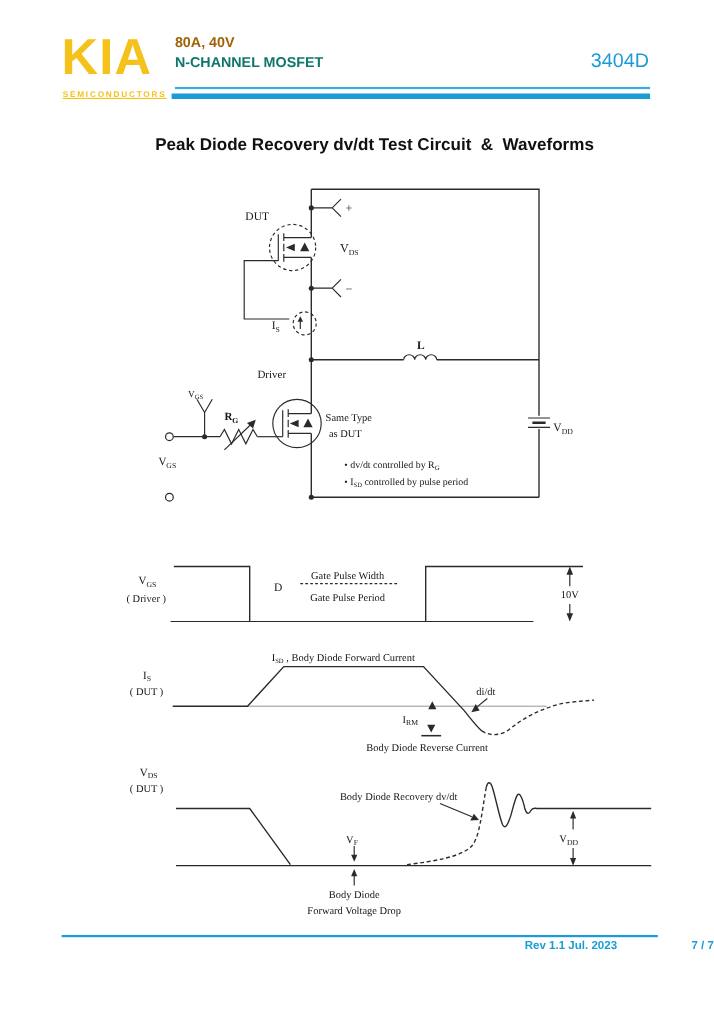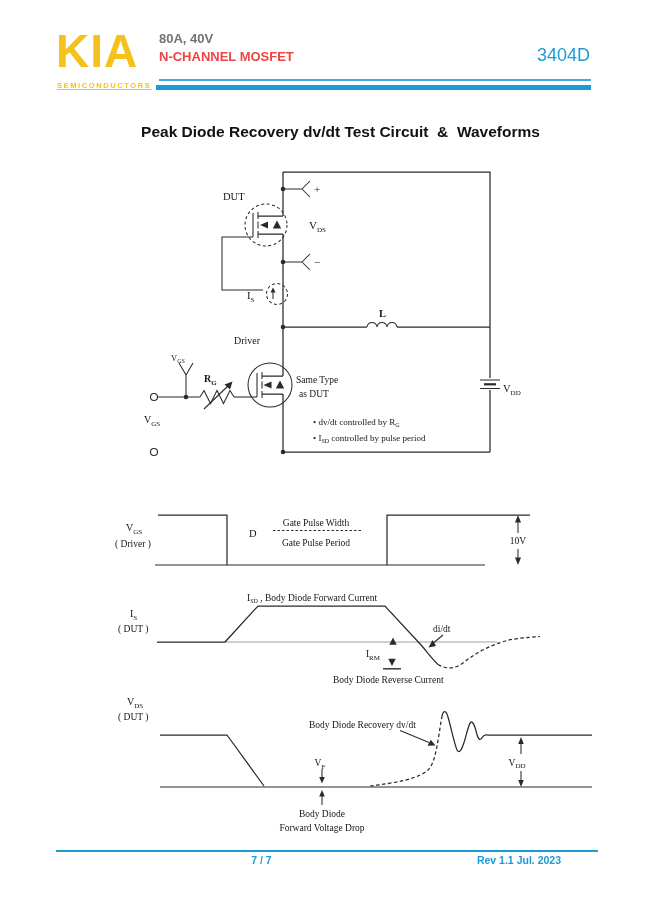--- a/index.html
+++ b/index.html
@@ -5,43 +5,43 @@
   html,body{margin:0;padding:0;}
   body{
     width:649px;height:917px;position:relative;background:#ffffff;
     font-family:"Liberation Sans",sans-serif;color:#1a1a1a;overflow:hidden;
   }
   
   .logo{position:absolute;left:56px;top:28px;font-size:46px;font-weight:700;
         color:#f5c21b;letter-spacing:1px;line-height:1;text-align:right;}
   .logo-sub{position:absolute;left:57px;top:81px;font-size:7.5px;font-weight:700;
         color:#f5c21b;letter-spacing:1.6px;text-decoration:underline;}
-  .spec1{position:absolute;left:159px;top:31px;font-size:13px;font-weight:700;color:#737373;}
-  .spec2{position:absolute;left:159px;top:49px;font-size:13px;font-weight:700;color:#ef4444;}
+  .spec1{position:absolute;left:159px;top:31px;font-size:13px;font-weight:700;color:#a16207;}
+  .spec2{position:absolute;left:159px;top:49px;font-size:13px;font-weight:700;color:#0f766e;}
   .part{position:absolute;right:59px;top:45px;font-size:18px;font-weight:400;color:#1b9cd7;}
   .rule-thin{position:absolute;left:159px;top:79px;width:432px;height:1.6px;background:#1b9cd7;opacity:.85;}
   .rule-thick{position:absolute;left:156px;top:84.5px;width:435px;height:5.5px;background:#1b9cd7;}
   
   .title{position:absolute;left:0;top:123px;width:649px;text-align:center;
          font-size:15.5px;font-weight:700;color:#111;margin-left:16px;}
   
   svg.fig{position:absolute;left:0;top:0;}
   svg text{font-family:"Liberation Serif","DejaVu Serif",serif;fill:#151515;}
   .st{stroke:#2a2a2a;fill:none;stroke-width:1.25;}
   .st-thin{stroke:#2a2a2a;fill:none;stroke-width:1.05;}
   .st-ref{stroke:#777;fill:none;stroke-width:0.7;}
   .dash{stroke-dasharray:3.5 2.5;}
   .dashc{stroke-dasharray:3 2.5;}
   .fil{fill:#2a2a2a;stroke:none;}
   .sub{font-size:7px;}
   .sub-s{font-size:6px;}
   .term{fill:#fff;stroke:#2a2a2a;stroke-width:1.1;}
   
   .foot-rule{position:absolute;left:56px;top:850px;width:542px;height:1.6px;background:#1b9cd7;}
-  .foot-page{position:absolute;left:0;top:854px;width:523px;text-align:center;
+  .foot-page{position:absolute;left:0;top:854px;width:649px;text-align:right;
              font-size:10.5px;font-weight:700;color:#1b9cd7;}
   .foot-rev{position:absolute;right:88px;top:854px;font-size:10.5px;font-weight:700;color:#1b9cd7;}
 </style>
 </head>
 <body>
 
 <div>
   <div class="logo">KIA</div>
   <div class="logo-sub">SEMICONDUCTORS</div>
   <div class="spec1">80A,&nbsp;40V</div>

